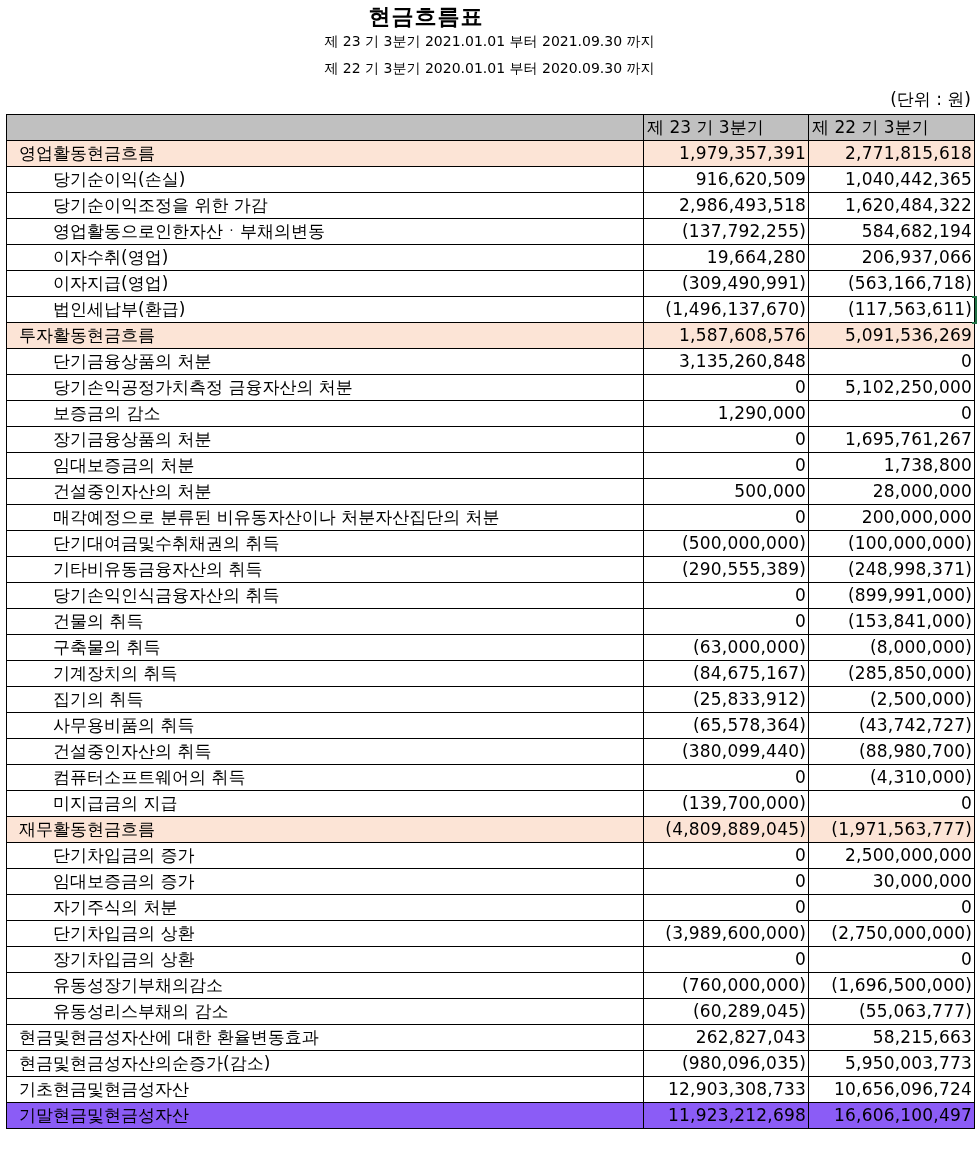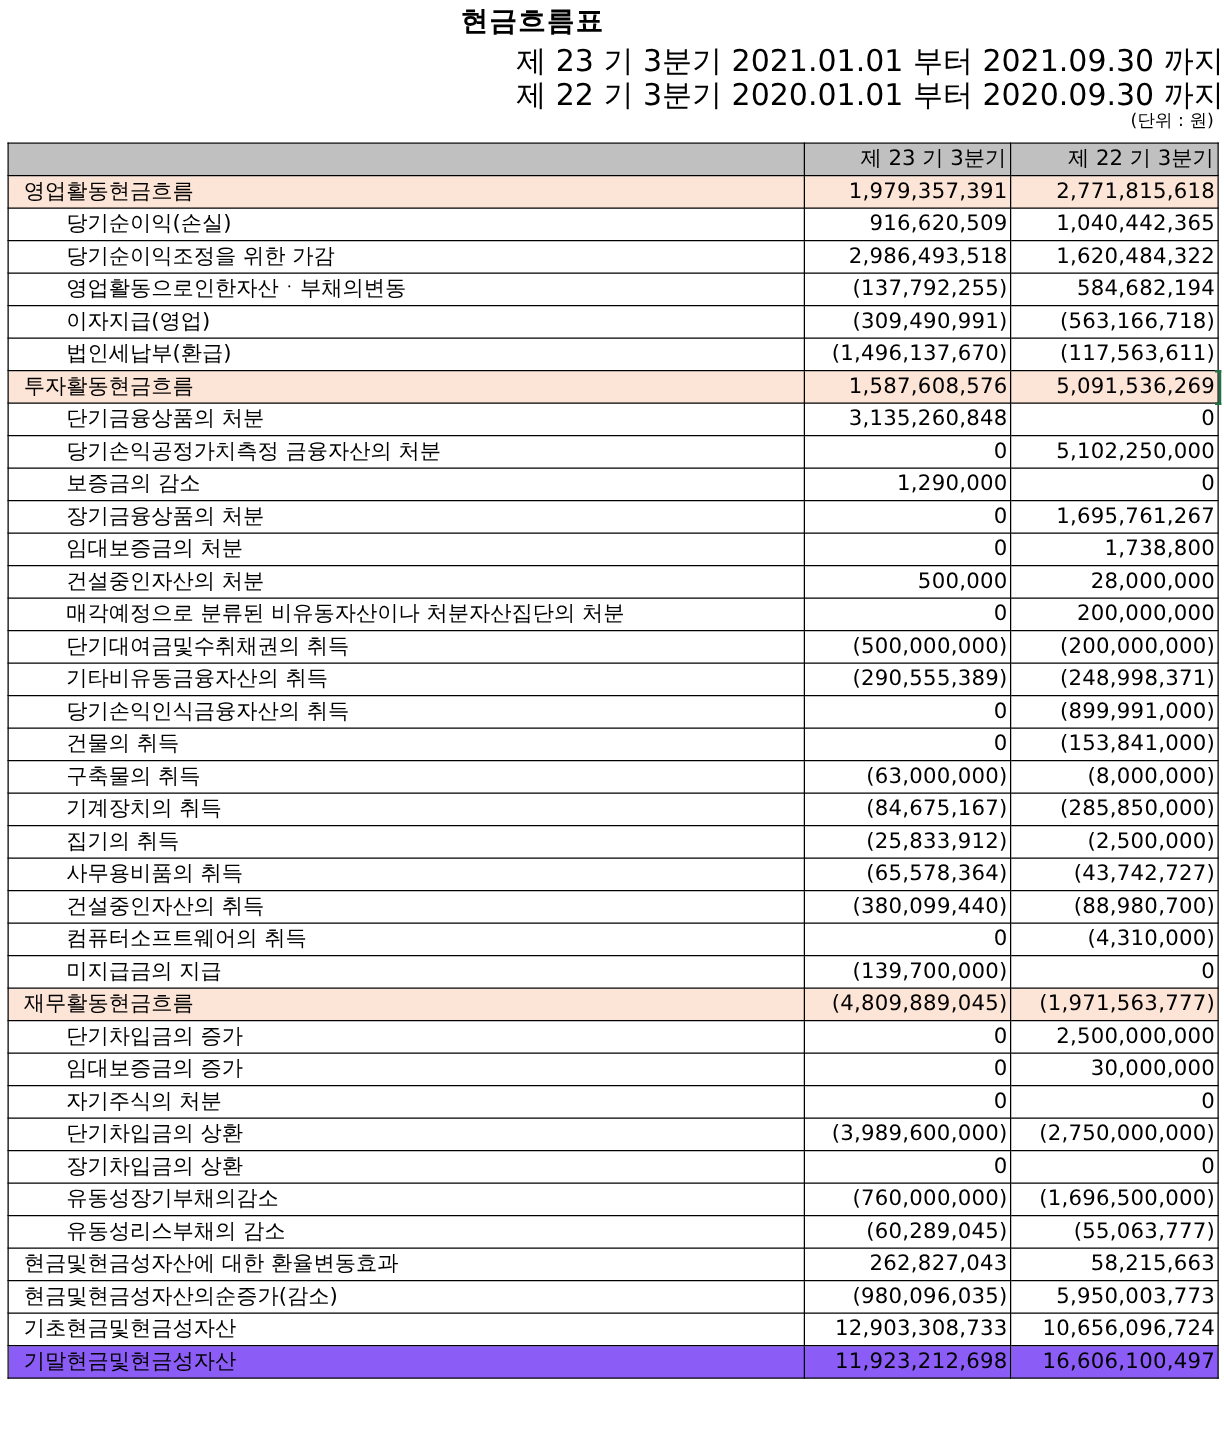--- a/index.html
+++ b/index.html
@@ -1,29 +1,29 @@
 <!DOCTYPE html>
 <html><head>
 <meta charset="utf-8">
 <style>
   html, body { margin: 0; padding: 0; background: #ffffff; }
   body { width: 979px; height: 1160px; position: relative; overflow: hidden;
          font-family: "DejaVu Sans", sans-serif; color: #000; }
   .title { position: absolute; left: 0; width: 852px; top: 2px; text-align: center;
            font-size: 22px; font-weight: bold; letter-spacing: 1px; }
-  .sub { position: absolute; left: 0; width: 979px; text-align: right; font-size: 24px; }
+  .sub { position: absolute; left: 0; width: 979px; text-align: center; font-size: 14px; }
   .sub1 { top: 33px; }
   .sub2 { top: 60px; }
-  .unit { position: absolute; right: 8px; top: 88px; font-size: 14px; }
+  .unit { position: absolute; right: 8px; top: 88px; font-size: 17px; }
   table { position: absolute; left: 6px; top: 114px; border-collapse: collapse;
           table-layout: fixed; width: 968px; }
   col.c0 { width: 637px; } col.c1 { width: 165px; } col.c2 { width: 166px; }
   td, th { border: 1px solid #000; height: 25px; padding: 0 3px; font-size: 17px;
            font-weight: normal; white-space: nowrap; overflow: hidden; line-height: 25px; }
-  th { background: #c0c0c0; text-align: right; }
+  th { background: #c0c0c0; text-align: left; }
   th.blank { background: #c0c0c0; }
   td.num { text-align: right; padding-right: 2px; letter-spacing: 0.2px; }
   td.lbl { text-align: left; padding-left: 12px; }
   td.ind { padding-left: 46px; }
   tr.sec td { background: #fce4d6; }
   tr.total td { background: #8b5cf6; }
   .sel-marker { position: absolute; left: 972px; top: 296px; width: 3px; height: 24px;
                 border: 2px solid #217346; border-left: none; background: transparent; }
 </style>
 </head>
@@ -62,20 +62,25 @@
         <td class="lbl ind">당기순이익조정을 위한 가감</td>
         <td class="num">2,986,493,518</td>
         <td class="num">1,620,484,322</td>
       </tr>
       <tr>
         <td class="lbl ind">영업활동으로인한자산ㆍ부채의변동</td>
         <td class="num">(137,792,255)</td>
         <td class="num">584,682,194</td>
       </tr>
       <tr>
+        <td class="lbl ind">이자수취(영업)</td>
+        <td class="num">19,664,280</td>
+        <td class="num">206,937,066</td>
+      </tr>
+      <tr>
         <td class="lbl ind">이자지급(영업)</td>
         <td class="num">(309,490,991)</td>
         <td class="num">(563,166,718)</td>
       </tr>
       <tr>
         <td class="lbl ind">법인세납부(환급)</td>
         <td class="num">(1,496,137,670)</td>
         <td class="num">(117,563,611)</td>
       </tr>
       <tr class="sec">
@@ -114,21 +119,21 @@
         <td class="num">28,000,000</td>
       </tr>
       <tr>
         <td class="lbl ind">매각예정으로 분류된 비유동자산이나 처분자산집단의 처분</td>
         <td class="num">0</td>
         <td class="num">200,000,000</td>
       </tr>
       <tr>
         <td class="lbl ind">단기대여금및수취채권의 취득</td>
         <td class="num">(500,000,000)</td>
-        <td class="num">(200,000,000)</td>
+        <td class="num">(100,000,000)</td>
       </tr>
       <tr>
         <td class="lbl ind">기타비유동금융자산의 취득</td>
         <td class="num">(290,555,389)</td>
         <td class="num">(248,998,371)</td>
       </tr>
       <tr>
         <td class="lbl ind">당기손익인식금융자산의 취득</td>
         <td class="num">0</td>
         <td class="num">(899,991,000)</td>

